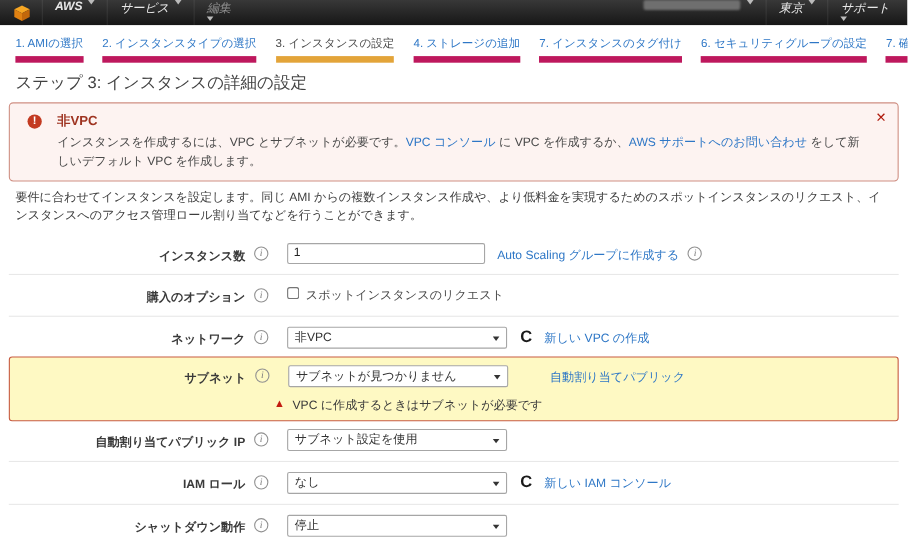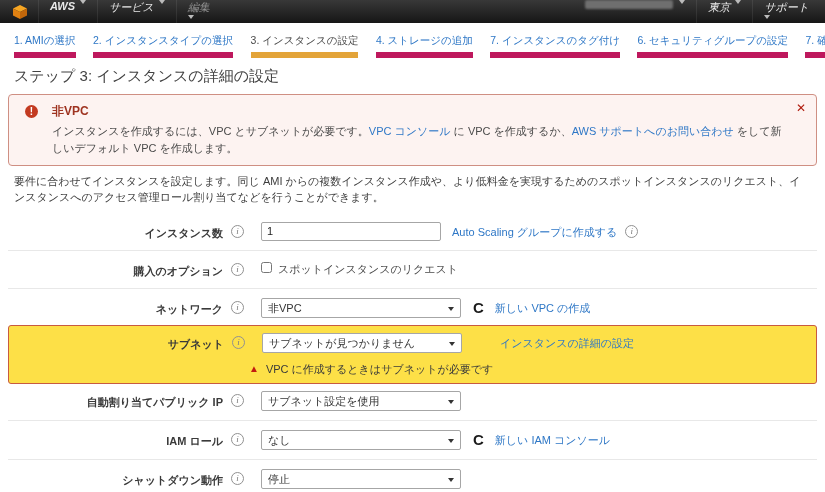--- a/index.html
+++ b/index.html
@@ -69,21 +69,21 @@
 
   .refresh-icon { margin:1px 0 0 12px; font-weight:bold; font-size:15px; color:#1a1a1a;
     cursor:pointer; line-height:18px; }
   .refresh-icon::before { content:"C"; }
   .link-after { margin-left:11px; padding-top:3px; font-size:11px; }
   .link-spacer { width:27px; }
 
   .chk-row { display:flex; align-items:flex-start; padding-top:4px; color:#4a4a4a; }
   .chk { width:11px; height:11px; margin-right:6px; }
 
-  .subnet-box { border:1px solid #c75b41; background:#fde047; border-radius:3px;
+  .subnet-box { border:1px solid #c75b41; background:#fef9c3; border-radius:3px;
     margin:3px 0; padding:3px 0 6px 0; }
   .subnet-error { display:flex; align-items:center; margin:5px 0 0 240px; color:#3a3a3a;text-align:right; }
   .tri-icon { color:#c21b10; font-size:10px; margin-right:7px; line-height:10px; }
   .tri-icon::before { content:"▲"; }
 
   .divider { border-bottom:1px solid #e8e8e8; margin:5px 0; }
 </style>
 </head>
 <body>
 
@@ -186,21 +186,21 @@
     <div class="subnet-box">
       <div class="form-row">
         <div class="row-label">サブネット</div>
         <span class="info-icon"></span>
         <div class="row-control">
           <div class="sel">
             <span>サブネットが見つかりません</span>
             <span class="sel-caret"></span>
           </div>
           <span class="link-spacer"></span>
-          <a class="lnk link-after">インスタンスの詳細の設定</a>
+          <a class="lnk link-after">自動割り当てパブリック</a>
         </div>
       </div>
       <div class="subnet-error">
         <span class="tri-icon"></span>
         <span>VPC に作成するときはサブネットが必要です</span>
       </div>
     </div>
 
     <div class="form-row">
       <div class="row-label">自動割り当てパブリック IP</div>

